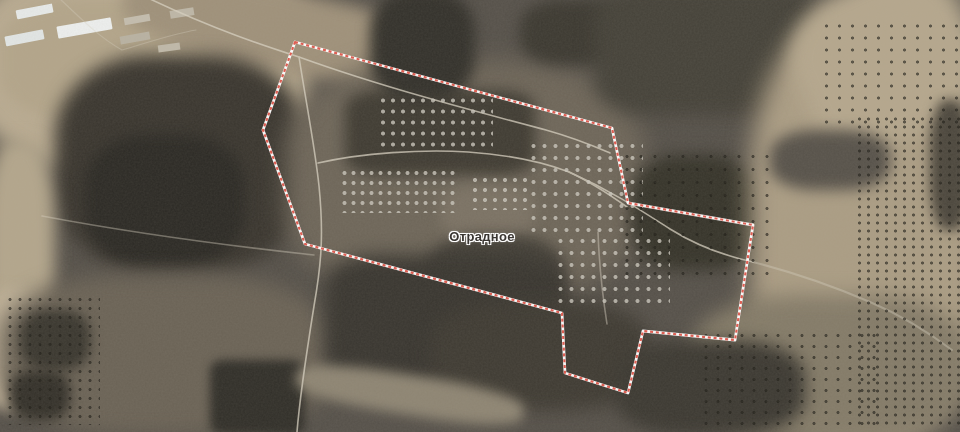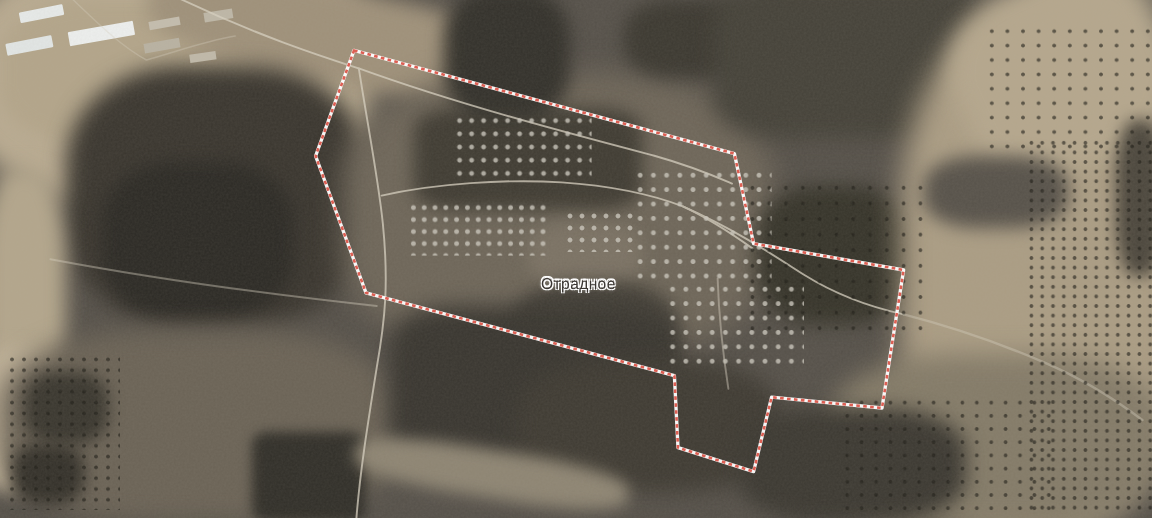--- a/index.html
+++ b/index.html
@@ -8,21 +8,21 @@
     background:#56514a;font-family:"Liberation Sans",sans-serif;
     cursor:grab;
   }
   .imagery{position:absolute;inset:0;}
   .patch{position:absolute;border-radius:38%;}
   .layer{position:absolute;left:0;top:0;}
   .dots-dark{position:absolute;background-image:radial-gradient(circle, rgba(30,28,22,.62) 0 1.2px, transparent 1.9px);}
   .dots-house{position:absolute;background-image:radial-gradient(circle, rgba(202,198,188,.8) 0 1.6px, transparent 2.4px);}
   .place-label{
     position:absolute;transform:translate(-50%,-50%);
-    font-weight:400;letter-spacing:.3px;white-space:nowrap;
+    font-weight:700;letter-spacing:.3px;white-space:nowrap;
     text-shadow:-1px -1px 0 #fff,1px -1px 0 #fff,-1px 1px 0 #fff,1px 1px 0 #fff,0 0 3px #fff;
     z-index:30;cursor:pointer;padding-left:28px;
   }
 </style>
 </head>
 <body>
 
 <div class="map">
   <div class="imagery">
 

